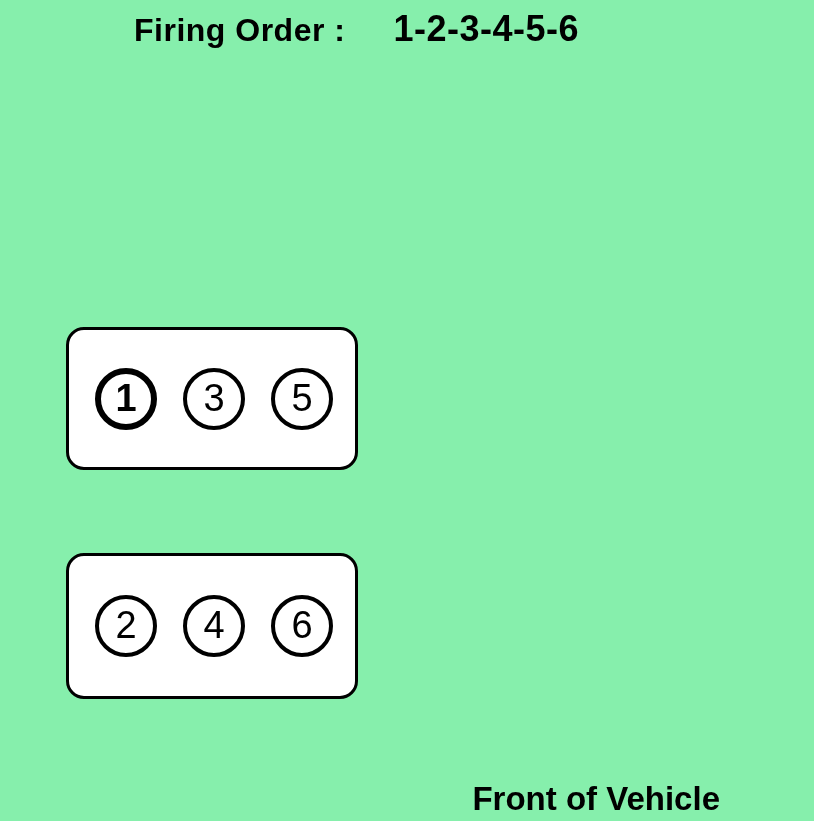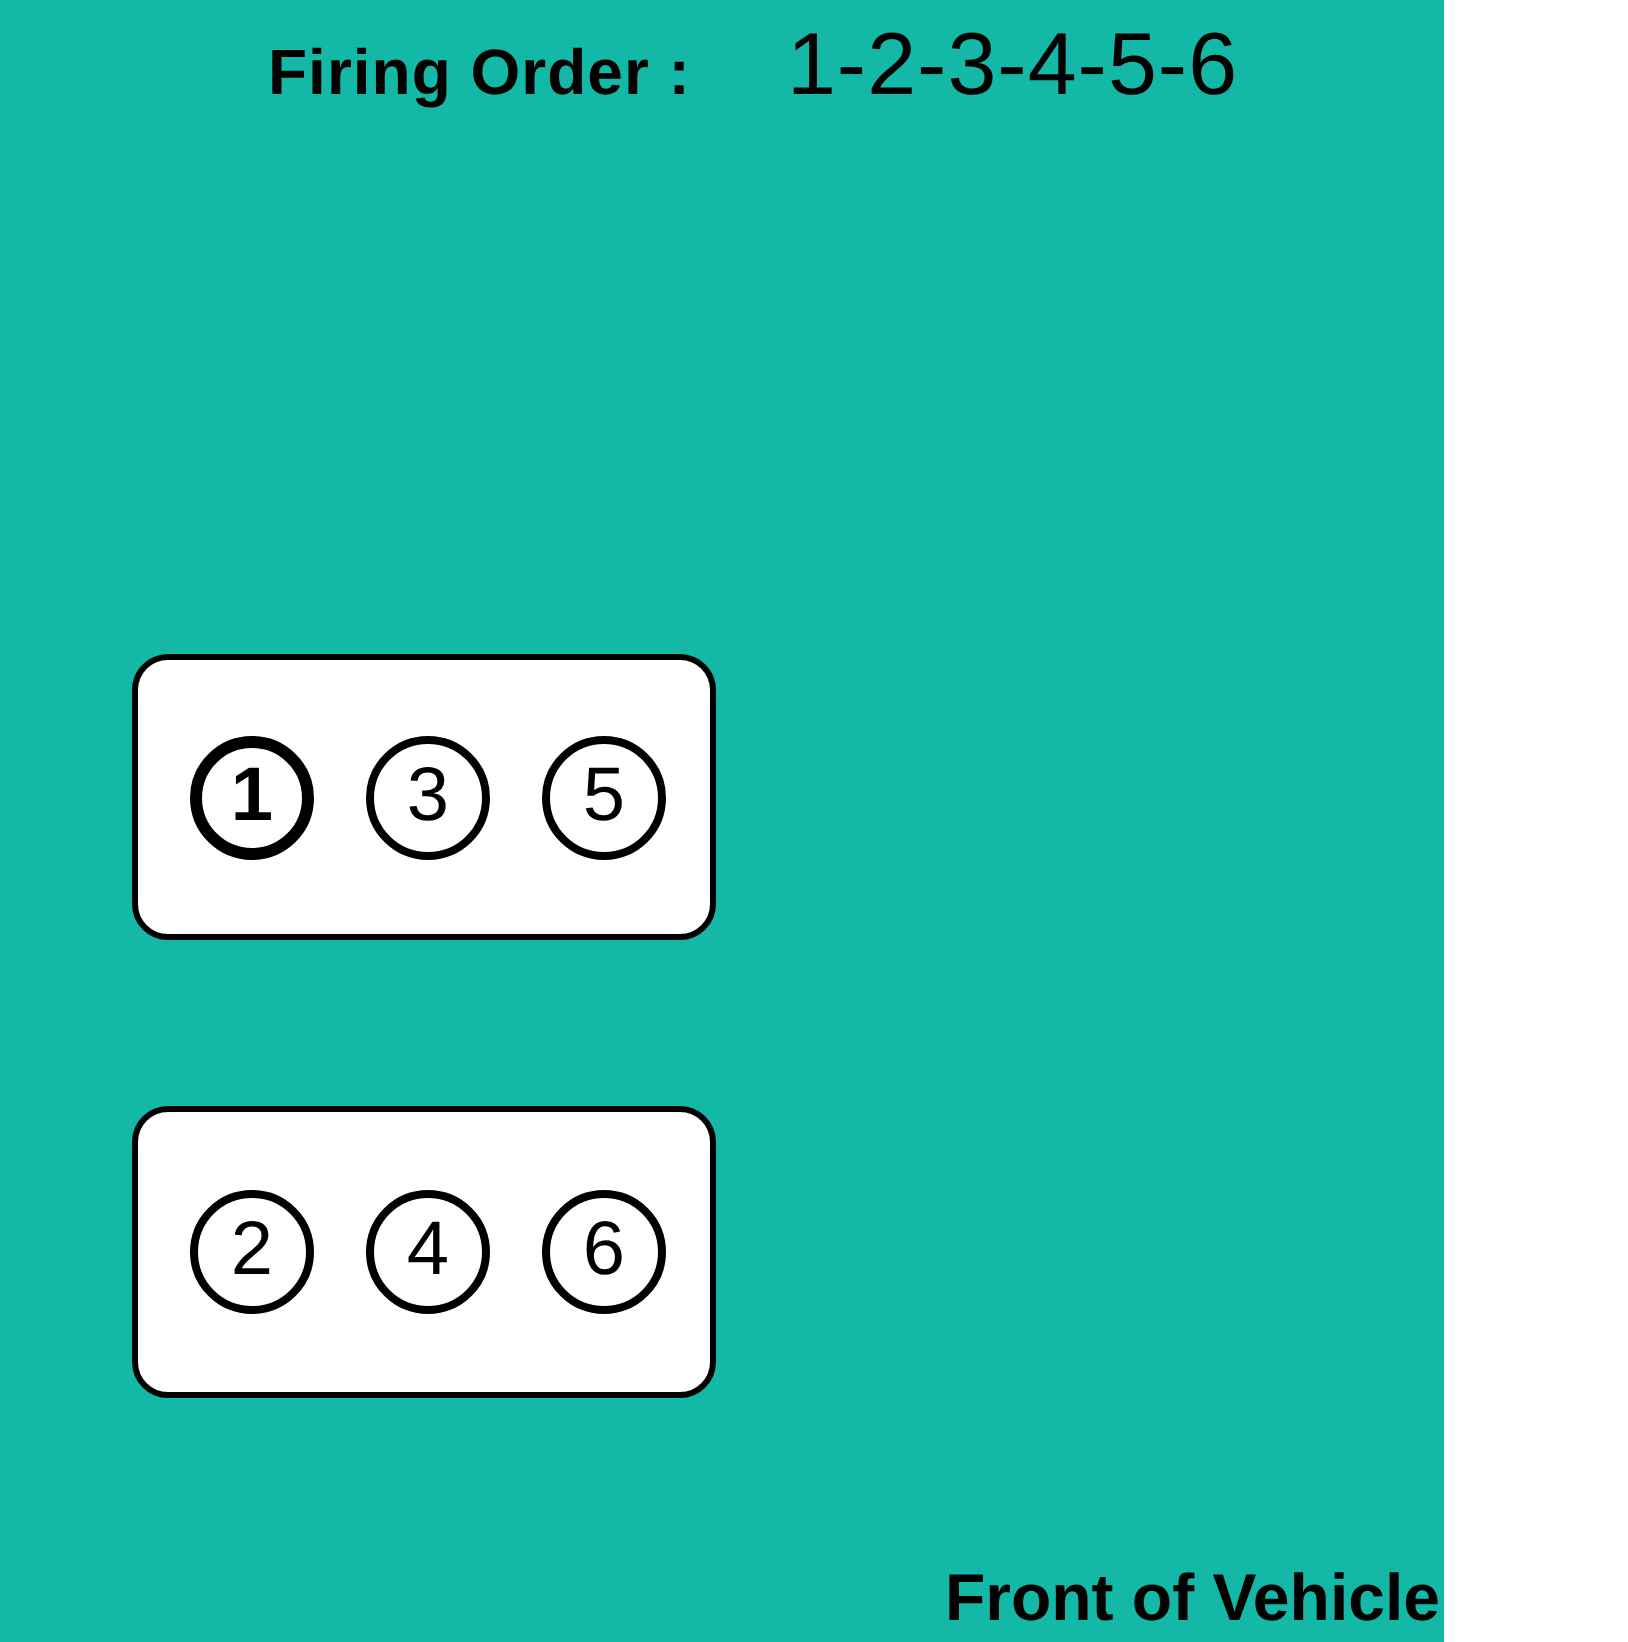--- a/index.html
+++ b/index.html
@@ -3,44 +3,44 @@
 <meta charset="utf-8">
 <style>
   html, body {
     margin: 0;
     padding: 0;
     background: #ffffff;
     font-family: "Liberation Sans", "DejaVu Sans", sans-serif;
   }
   .page {
     position: relative;
-    width: 722px;
+    width: 814px;
     height: 821px;
-    background: #14b8a6;
+    background: #86efac;
     overflow: hidden;
   }
   
   .title-row {
     position: absolute;
     left: 134px;
     top: 8px;
     display: flex;
     align-items: baseline;
     gap: 48px;
     color: #000000;
     white-space: nowrap;
   }
   .title-label {
     font-size: 32px;
     font-weight: 700;
     letter-spacing: 0.5px;
   }
   .title-value {
-    font-size: 44px;
-    font-weight: 400;
+    font-size: 36px;
+    font-weight: 700;
     letter-spacing: 0.5px;
   }
   
   .bank {
     position: absolute;
     left: 66px;
     width: 292px;
     box-sizing: border-box;
     border: 3px solid #000000;
     border-radius: 18px;

